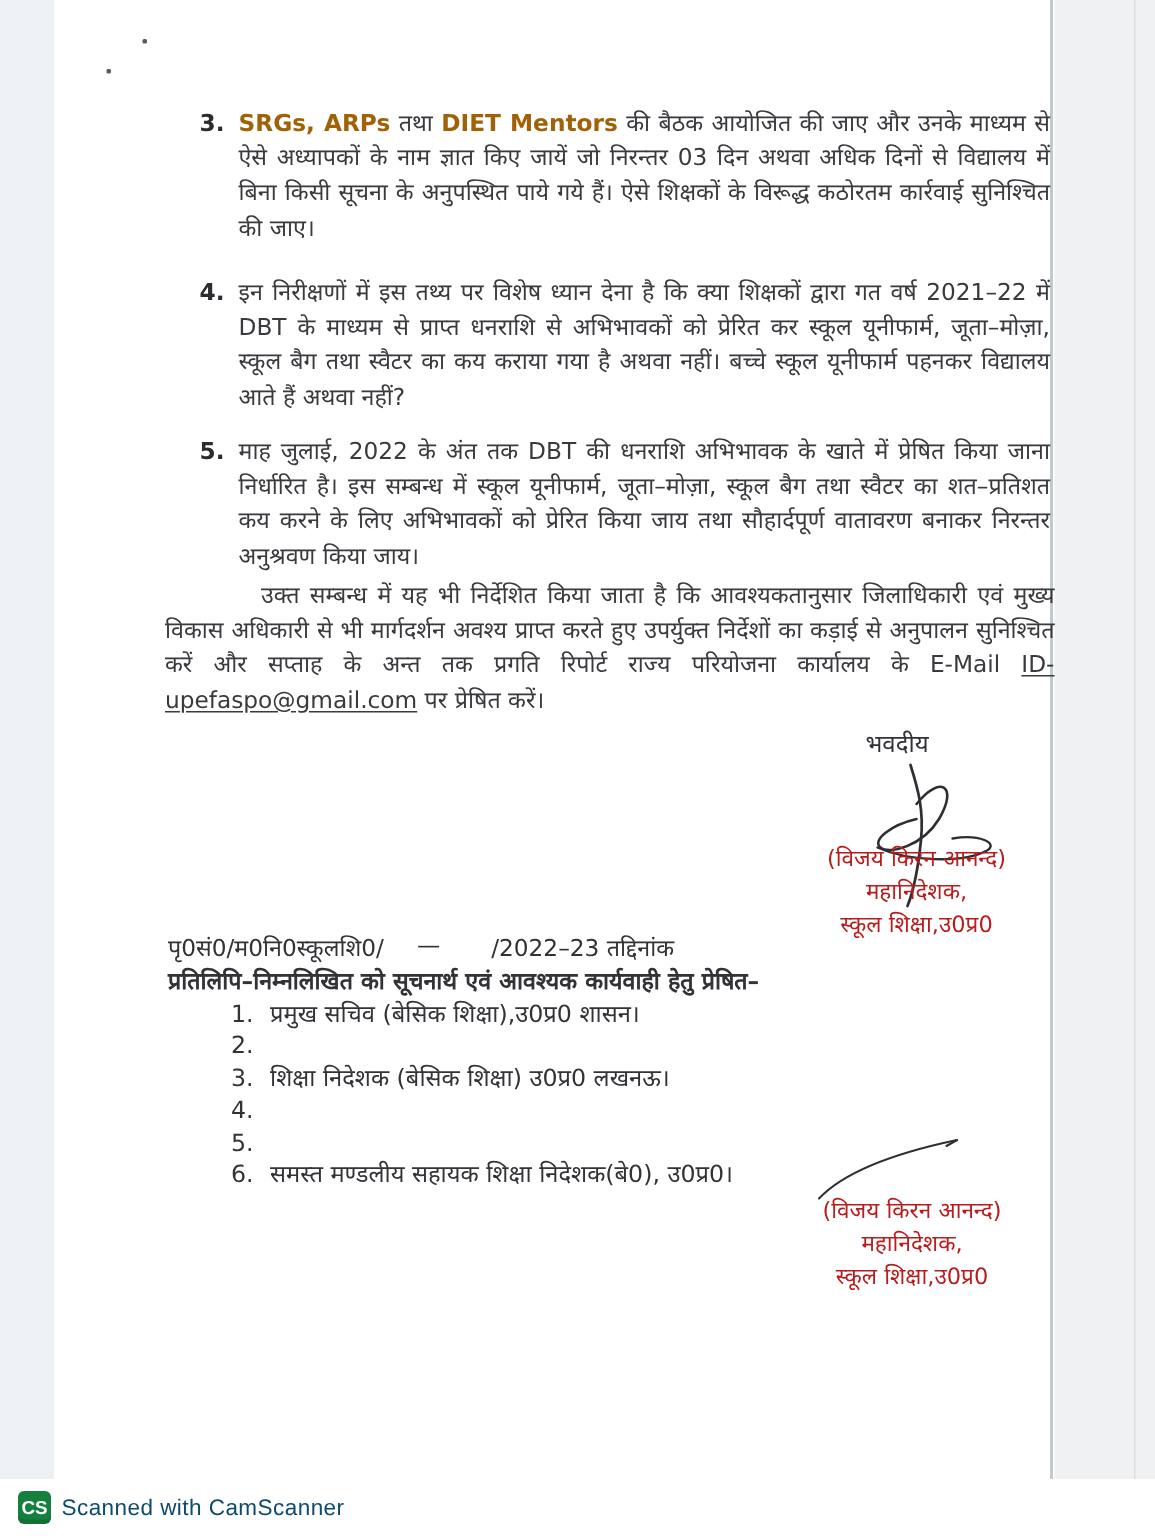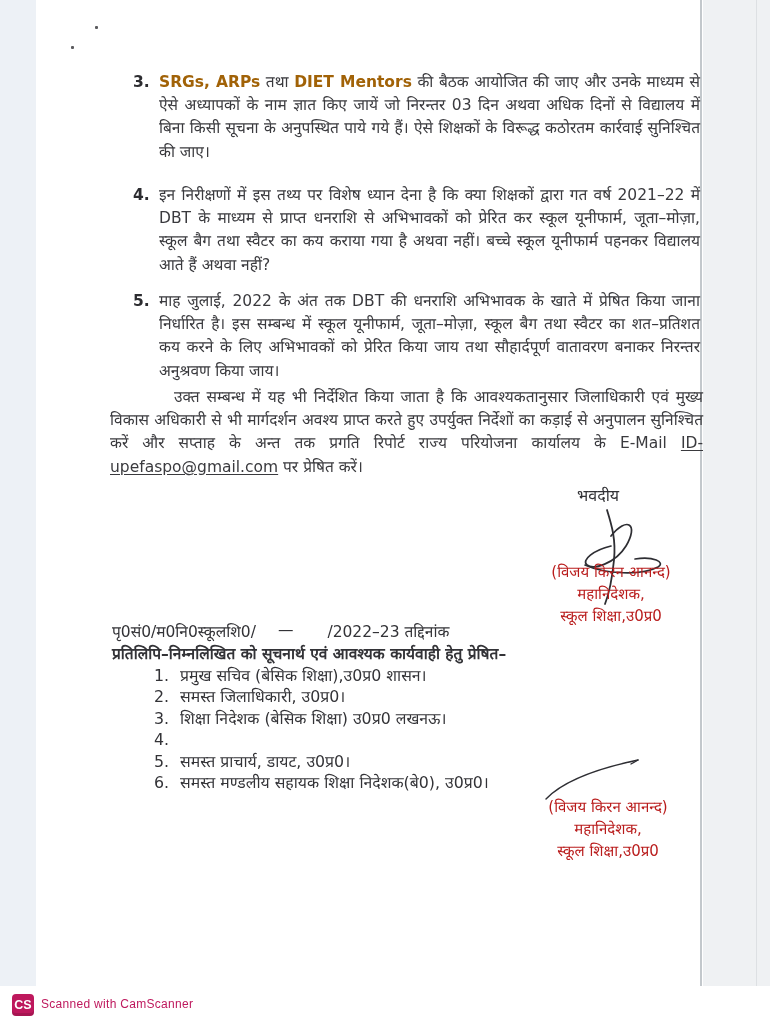--- a/index.html
+++ b/index.html
@@ -31,28 +31,28 @@
   .refline .dash{display:inline-block;margin:0 34px 0 22px;transform:translateY(-2px);}
   .copyhead{font-size:15.5px;color:#333337;white-space:nowrap;}
   .copies{font-size:15.8px;line-height:21.4px;color:#333337;}
   .copies .row{display:flex;}
   .copies .row .num{flex:0 0 26px;}
   svg.sig{overflow:visible;}
   svg.sig path{fill:none;stroke:#2e2e33;stroke-linecap:round;}
 
   
   .cs-badge{
-    left:12px;top:994px;width:22px;height:22px;background:#be185d;
+    left:12px;top:994px;width:22px;height:22px;background:#15803d;
     border-radius:4px;color:#ffffff;font-weight:bold;font-size:12.5px;
     display:flex;align-items:center;justify-content:center;
     box-shadow:inset 0 -3px 0 rgba(0,0,0,0.12);
     font-family:"Liberation Sans",sans-serif;
   }
   .cs-text{
-    left:41px;top:997px;font-size:12px;color:#be185d;
+    left:41px;top:997px;font-size:15px;color:#0c4a6e;
     font-family:"Liberation Sans",sans-serif;letter-spacing:0.3px;
   }
 </style>
 </head>
 <body>
 
 <div class="abs left-strip"></div>
 <div class="abs right-strip"></div>
 <div class="abs edge-line"></div>
 <div class="abs edge-line2"></div>
@@ -99,32 +99,30 @@
 
 <div class="abs copyhead" style="left:112px;top:642px;font-weight:bold;">प्रतिलिपि–निम्नलिखित को सूचनार्थ एवं आवश्यक कार्यवाही हेतु प्रेषित–</div>
 
 <div class="abs copies" style="left:154px;top:665px;width:480px;">
   <div class="row">
     <span class="num">1.</span>
       <span>प्रमुख सचिव (बेसिक शिक्षा),उ0प्र0 शासन।</span>
   </div>
   <div class="row">
     <span class="num">2.</span>
-      <span>समस्त जिलाधिकारी, उ0प्र0।</span>
   </div>
   <div class="row">
     <span class="num">3.</span>
       <span>शिक्षा निदेशक (बेसिक शिक्षा) उ0प्र0 लखनऊ।</span>
   </div>
   <div class="row">
     <span class="num">4.</span>
   </div>
   <div class="row">
     <span class="num">5.</span>
-      <span>समस्त प्राचार्य, डायट, उ0प्र0।</span>
   </div>
   <div class="row">
     <span class="num">6.</span>
       <span>समस्त मण्डलीय सहायक शिक्षा निदेशक(बे0), उ0प्र0।</span>
   </div>
 </div>
 
 <svg class="abs sig" style="left:540px;top:756px;" width="105" height="45" viewBox="0 0 105 45">
   <path d="M6,43 C24,24 60,12 98,4" stroke-width="1.4"></path>
   <path d="M91,8 L98,4" stroke-width="1.4"></path>

